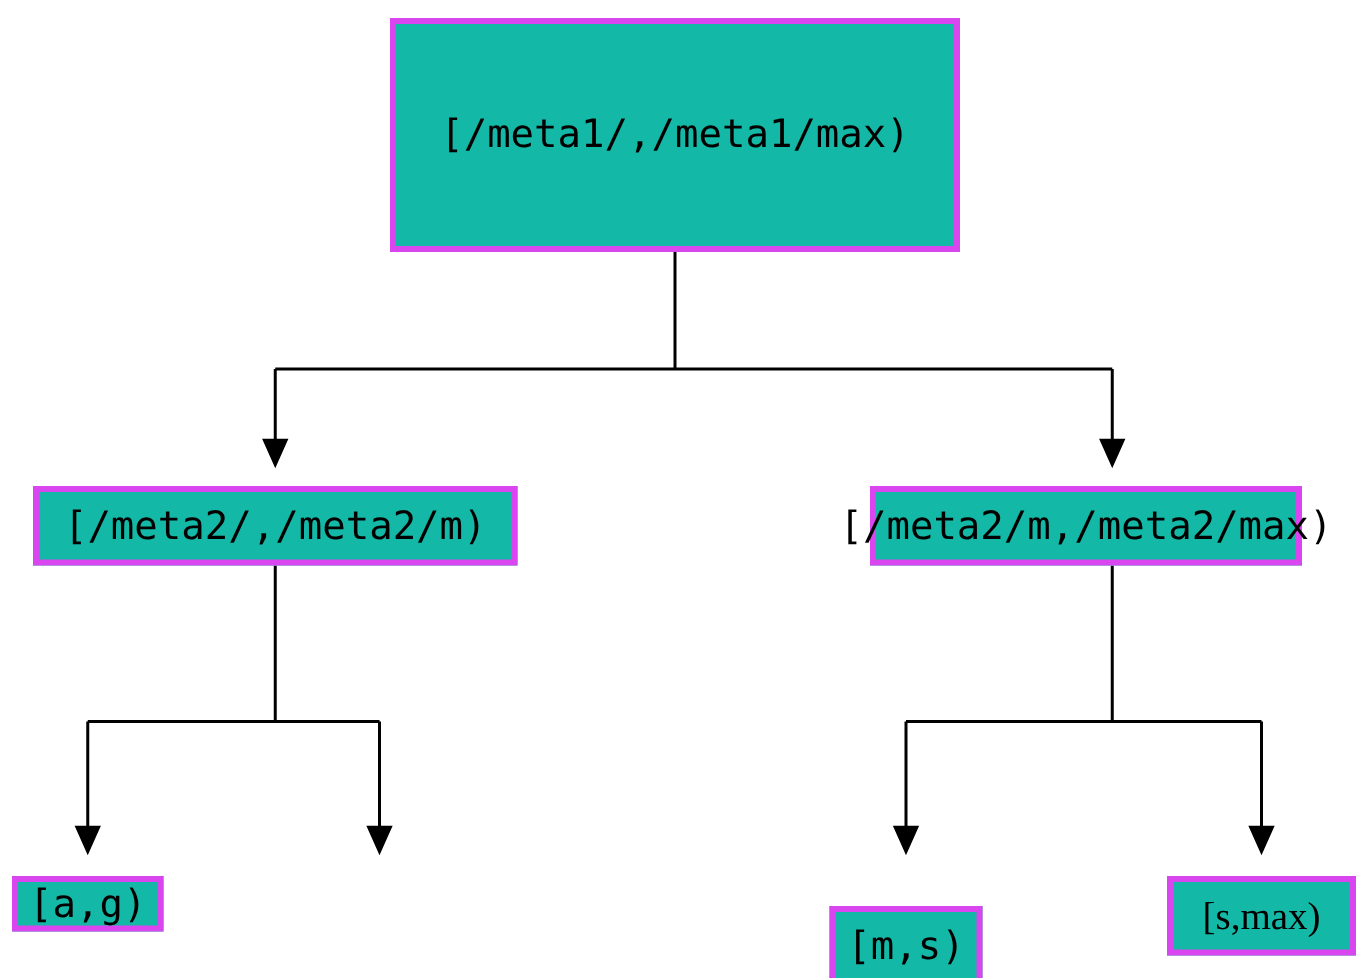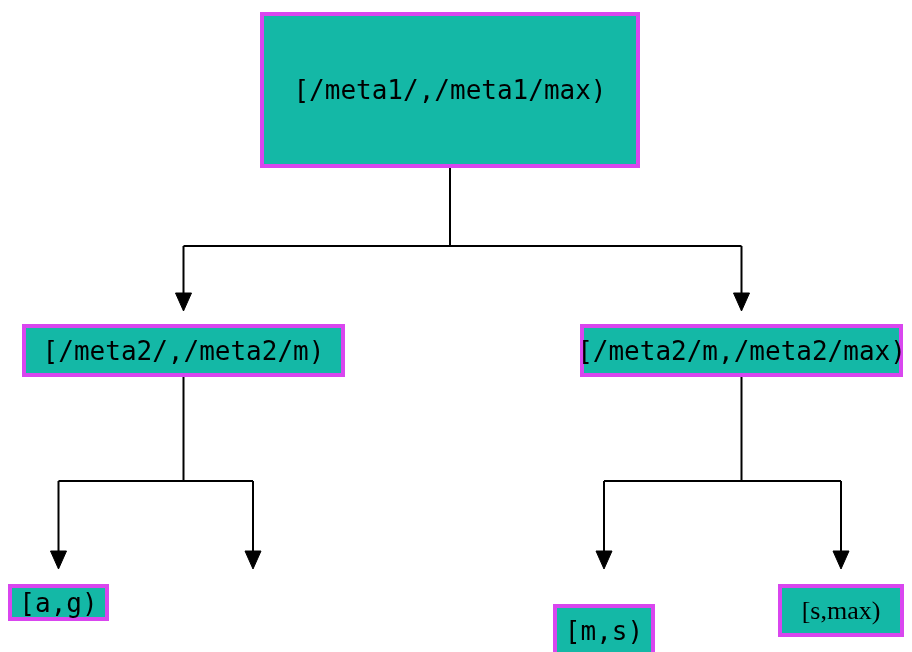--- a/index.html
+++ b/index.html
@@ -40,21 +40,21 @@
     background: #14b8a6;
     display: flex;
     align-items: center;
     justify-content: center;
     font-size: 26px;
     line-height: 1;
     white-space: nowrap;
   }
   .n-root  { left: 260px; top: 12px;  width: 380px; height: 156px; }
   .n-left  { left: 22px;  top: 324px; width: 323px; height: 53px; }
-  .n-right { left: 580px; top: 324px; width: 323px; height: 53px; }
+  .n-right { left: 580px; top: 324px; width: 288px; height: 53px; }
   .n-leaf0 { left: 8px;   top: 584px; width: 101px; height: 37px; }
   .n-leaf1 { left: 204px; top: 584px; width: 98px;  height: 53px; }
   .n-leaf2 { left: 553px; top: 604px; width: 102px; height: 53px; text-align: center; }
   .n-leaf3 { left: 778px; top: 584px; width: 126px; height: 53px; font-family: Liberation Serif, serif; }
 </style>
 </head>
 <body>
 
 <div class="canvas">
 

